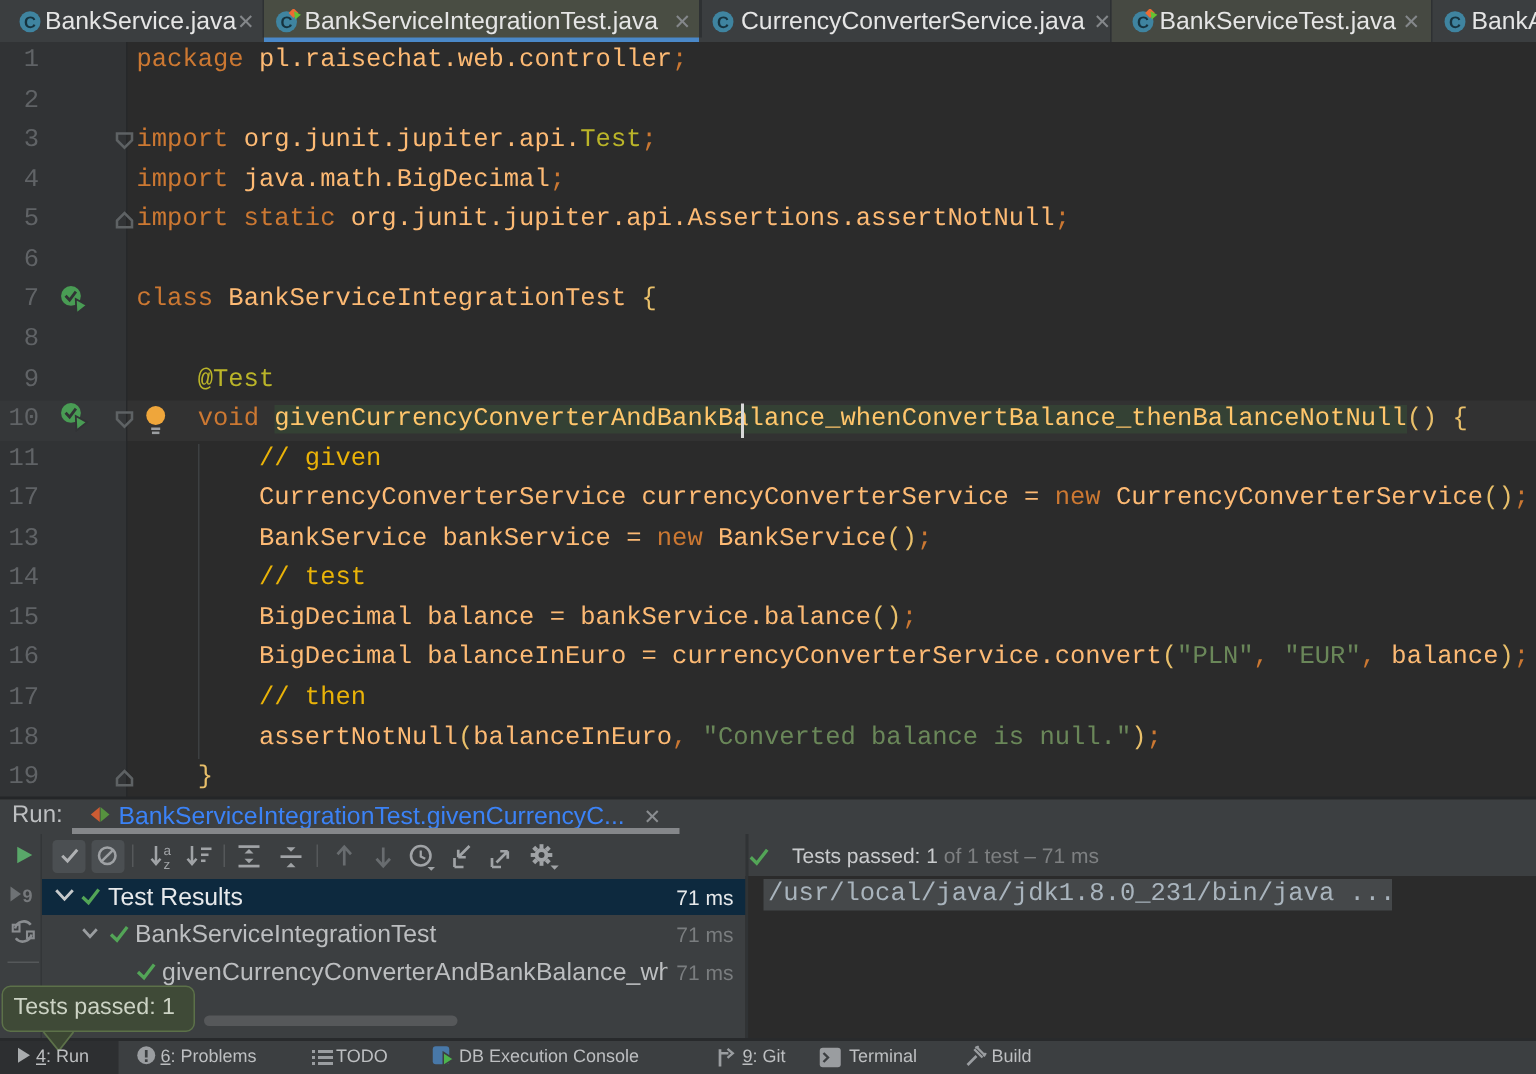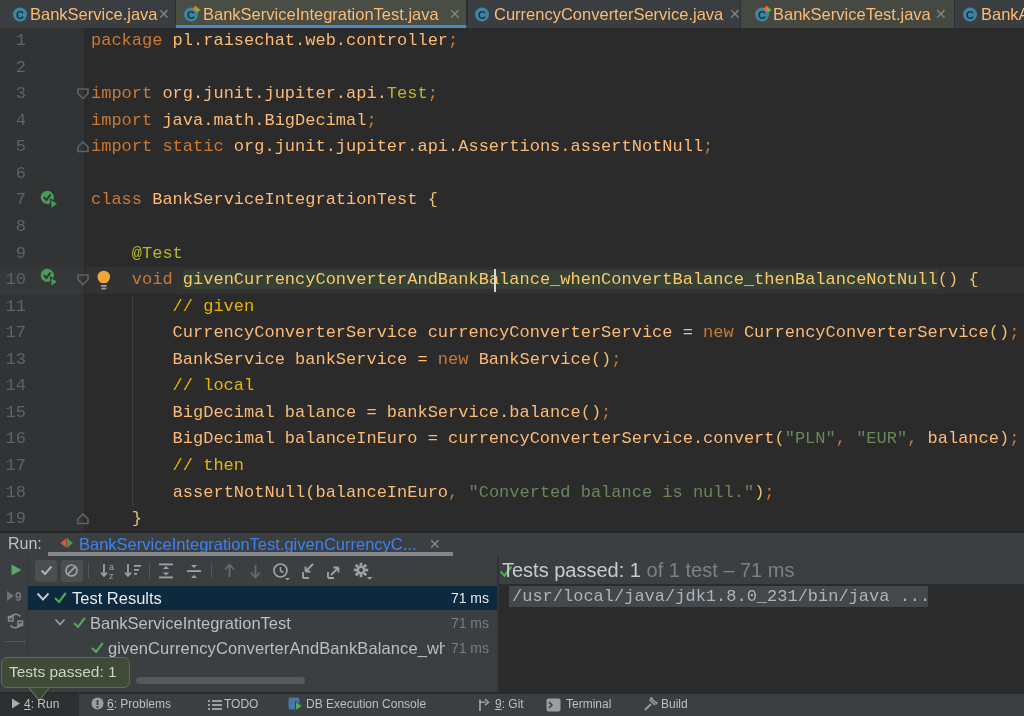--- a/index.html
+++ b/index.html
@@ -3,21 +3,21 @@
 <meta charset="utf-8">
 <style>
 *{margin:0;padding:0;box-sizing:border-box}
 html,body{width:1024px;height:716px;overflow:hidden;background:#2b2b2b;font-family:"Liberation Sans",sans-serif}
 .abs{position:absolute}
 .mono{font-family:"Liberation Mono",monospace;font-size:17px;white-space:pre}
 .cl{left:91px;height:27px;line-height:26.6px}
 .k{color:#cc7832}.p{color:#fdba74}.c{color:#eab308}.s{color:#6a8759}.m{color:#ffc66b}
 .b{color:#e8bf6a}.a{color:#bbb529}.i{}
 .ln{left:0;width:26px;text-align:right;color:#606366;height:27px;line-height:26.6px}
-.tabtxt{font-size:16.5px;color:#fdba74;line-height:28px}
+.tabtxt{font-size:16.5px;color:#e5e5e5;line-height:28px}
 .tabx{font-size:14px;color:#84878a;line-height:28px}
 .ui{font-size:12px;color:#bdbfc1}
 </style>
 </head>
 <body>
 
 <div class="abs" style="left:0;top:0;width:1024px;height:28px;background:#3b3e40"></div>
 <div class="abs" style="left:176px;top:0;width:290px;height:28px;background:#494d43"></div>
 <div class="abs" style="left:741px;top:0;width:213px;height:28px;background:#464942"></div>
 <div class="abs" style="left:176px;top:25px;width:290px;height:3px;background:#4a88c8"></div>
@@ -90,21 +90,21 @@
 <div class="abs mono cl" style="top:28px"><span class="k">package</span><span class="p"> pl.raisechat.web.controller</span><span class="k">;</span></div>
 <div class="abs mono cl" style="top:81px"><span class="k">import</span><span class="p"> org.junit.jupiter.api.</span><span class="a">Test</span><span class="k">;</span></div>
 <div class="abs mono cl" style="top:108px"><span class="k">import</span><span class="p"> java.math.BigDecimal</span><span class="k">;</span></div>
 <div class="abs mono cl" style="top:134px"><span class="k">import static</span><span class="p"> org.junit.jupiter.api.Assertions.</span><span class="p i">assertNotNull</span><span class="k">;</span></div>
 <div class="abs mono cl" style="top:187px"><span class="k">class</span><span class="p"> BankServiceIntegrationTest </span><span class="b">{</span></div>
 <div class="abs mono cl" style="top:241px"><span class="a">    @Test</span></div>
 <div class="abs mono cl" style="top:267px"><span class="p">    </span><span class="k">void</span><span class="p"> </span><span class="m" style="background:#344134">givenCurrencyConverterAndBankBalance_whenConvertBalance_thenBalanceNotNull</span><span class="b">()</span><span class="p"> </span><span class="b">{</span></div>
 <div class="abs mono cl" style="top:294px"><span class="c">        // given</span></div>
 <div class="abs mono cl" style="top:320px"><span class="p">        CurrencyConverterService currencyConverterService = </span><span class="k">new</span><span class="p"> CurrencyConverterService</span><span class="b">()</span><span class="k">;</span></div>
 <div class="abs mono cl" style="top:347px"><span class="p">        BankService bankService = </span><span class="k">new</span><span class="p"> BankService</span><span class="b">()</span><span class="k">;</span></div>
-<div class="abs mono cl" style="top:373px"><span class="c">        // local</span></div>
+<div class="abs mono cl" style="top:373px"><span class="c">        // test</span></div>
 <div class="abs mono cl" style="top:400px"><span class="p">        BigDecimal balance = bankService.balance</span><span class="b">()</span><span class="k">;</span></div>
 <div class="abs mono cl" style="top:426px"><span class="p">        BigDecimal balanceInEuro = currencyConverterService.convert</span><span class="b">(</span><span class="s">"PLN"</span><span class="k">,</span><span class="p"> </span><span class="s">"EUR"</span><span class="k">,</span><span class="p"> balance</span><span class="b">)</span><span class="k">;</span></div>
 <div class="abs mono cl" style="top:453px"><span class="c">        // then</span></div>
 <div class="abs mono cl" style="top:480px"><span class="p">        </span><span class="p i">assertNotNull</span><span class="b">(</span><span class="p">balanceInEuro</span><span class="k">,</span><span class="p"> </span><span class="s">"Converted balance is null."</span><span class="b">)</span><span class="k">;</span></div>
 <div class="abs mono cl" style="top:506px"><span class="p">    </span><span class="b">}</span></div>
 
 <div class="abs" style="left:494px;top:269px;width:2px;height:23px;background:#d8d8d8"></div>
 
 <svg class="abs" style="left:40px;top:190px" width="19" height="20">
     <circle cx="7.3" cy="7.3" r="6.6" fill="#499c54"></circle>
@@ -231,21 +231,21 @@
       <rect x="11.8" y="3.4" width="2.8" height="2.8" transform="rotate(45 13.2 4.8)"></rect>
       <rect x="3.4" y="11.8" width="2.8" height="2.8" transform="rotate(45 4.8 13.2)"></rect>
     </g>
     <circle cx="9" cy="9" r="2" fill="#3c3f41"></circle>
     <path d="M15 16 L20.5 16 L17.7 18.8 Z" fill="#a0a3a6"></path>
   </svg>
 
 <svg class="abs" style="left:498px;top:563px" width="16" height="16">
     <path d="M2.5 8.5 L6.5 12.5 L13.5 3.5" stroke="#53a557" stroke-width="2.2" fill="none"></path>
   </svg>
-<div class="abs" style="left:502px;top:560px;font-size:20px;color:#c9cbcd;line-height:21px">Tests passed: 1 <span style="color:#7e8082">of 1 test – 71 ms</span></div>
+<div class="abs" style="left:528px;top:560px;font-size:14px;color:#c9cbcd;line-height:21px">Tests passed: 1 <span style="color:#7e8082">of 1 test – 71 ms</span></div>
 
 <div class="abs" style="left:28px;top:584px;width:469px;height:109px;background:#3c3f41"></div>
 <div class="abs" style="left:28px;top:586px;width:469px;height:24px;background:#0d293e"></div>
 <svg class="abs" style="left:36px;top:590px" width="14" height="13">
     <path d="M1.5 3.5 L7 9.5 L12.5 3.5" stroke="#c6c9cb" stroke-width="1.9" fill="none"></path>
   </svg>
 <svg class="abs" style="left:53px;top:590px" width="15" height="15">
     <path d="M2 8 L6 11.8 L12.8 3" stroke="#53a557" stroke-width="2.2" fill="none"></path>
   </svg>
 <div class="abs" style="left:72px;top:586px;font-size:16.5px;color:#e7e9eb;line-height:24px">Test Results</div>

